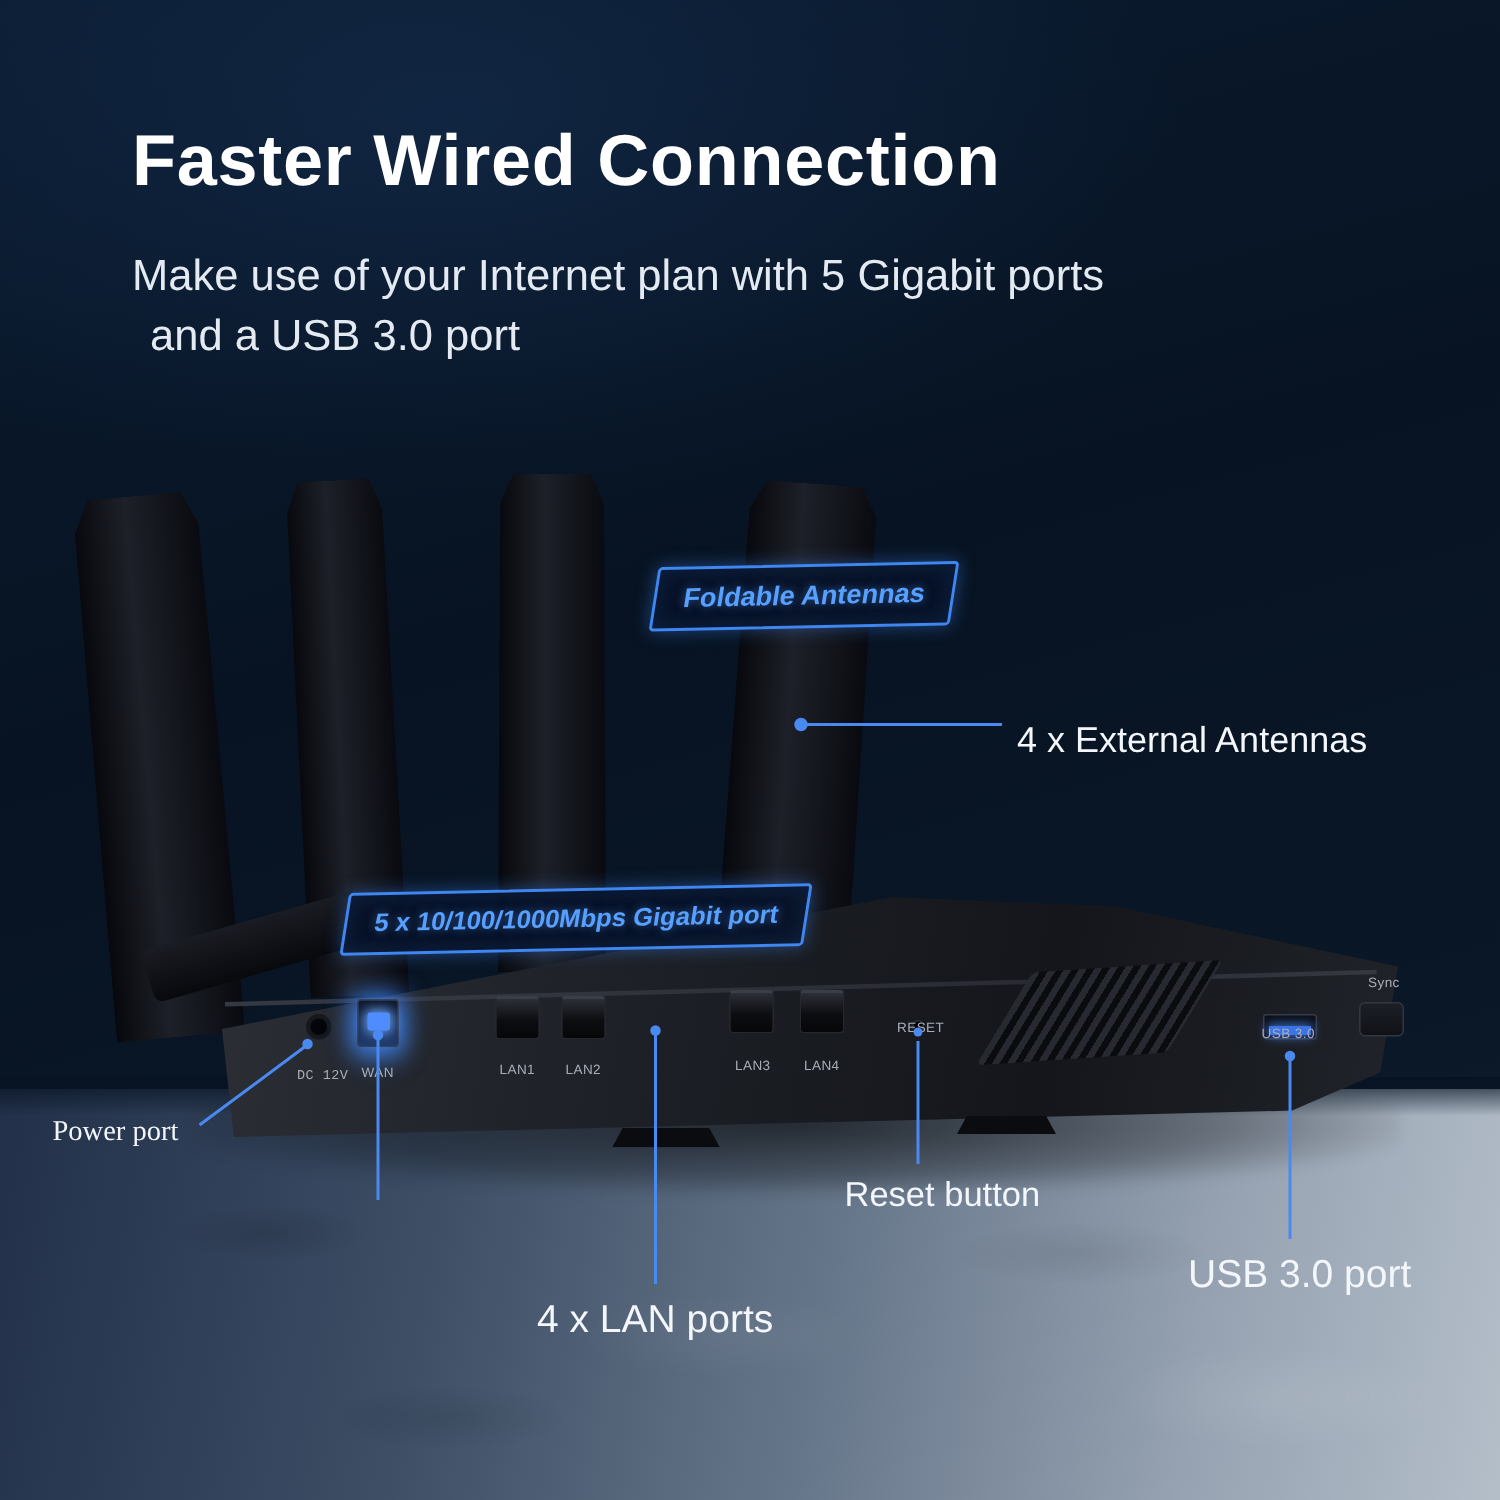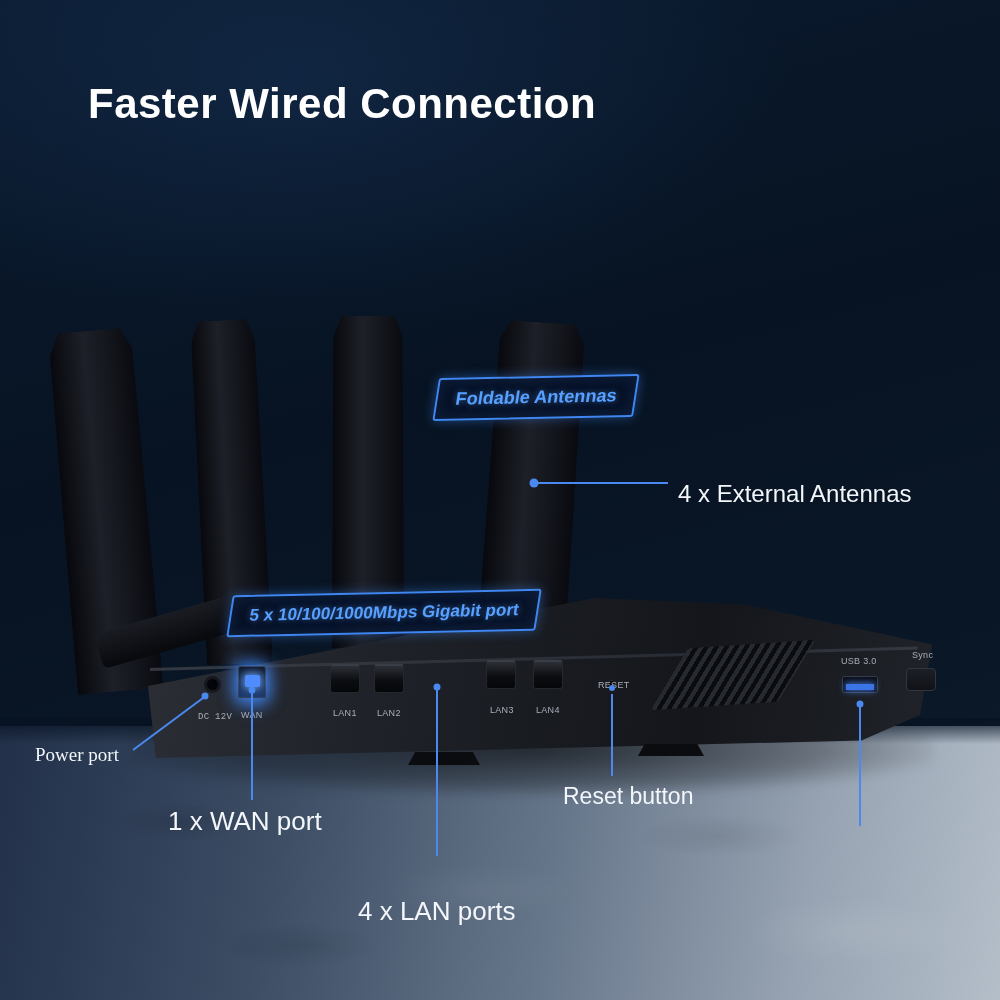--- a/index.html
+++ b/index.html
@@ -26,21 +26,21 @@
       radial-gradient(160px 50px at 85% 75%, rgba(255,255,255,.16), transparent 70%),
       radial-gradient(110px 30px at 30% 80%, rgba(0,0,0,.18), transparent 70%);
   }
   .floor-horizon {
     position: absolute; left: 0; top: 718px; width: 1000px; height: 26px;
     background: linear-gradient(180deg, rgba(7,19,34,0.9), rgba(7,19,34,0));
   }
   
   .title {
     position: absolute; left: 88px; top: 80px;
-    font-size: 42px; font-weight: 700; letter-spacing: .5px; color: #ffffff;
+    font-size: 48px; font-weight: 700; letter-spacing: .5px; color: #ffffff;
   }
   .subtitle {
     position: absolute; left: 88px; top: 164px;
     font-size: 29px; font-weight: 400; color: #e4eaf2; line-height: 1.38;
   }
   .subtitle .line2 { display: block; padding-left: 12px; }
   
   .router-shadow {
     position: absolute; left: 128px; top: 712px; width: 805px; height: 84px; z-index: 1;
     background: radial-gradient(ellipse at 50% 45%, rgba(0,0,0,.62) 0%, rgba(0,0,0,.28) 52%, transparent 75%);
@@ -126,40 +126,42 @@
     box-shadow: 0 0 12px rgba(63,134,240,.45), inset 0 0 14px rgba(63,134,240,.14);
     text-shadow: 0 0 6px rgba(87,160,255,.5);
   }
   .badge-foldable { left: 436px; top: 376px; font-size: 18px; }
   .badge-gigabit  { left: 230px; top: 592px; font-size: 17px; }
   
   .callout-label { position: absolute; z-index: 7; color: #f3f6fa; white-space: nowrap; }
   .label-ext   { left: 678px; top: 480px; font-size: 24px; }
   .label-power { left: 35px;  top: 744px; font-size: 19px; font-family: Liberation Serif, serif; }
   .label-wan   { left: 168px; top: 806px; font-size: 26px; }
-  .label-lan   { left: 358px; top: 864px; font-size: 26px; margin-top: 32px; }
+  .label-lan   { left: 358px; top: 864px; font-size: 26px; }
   .label-reset { left: 563px; top: 783px; font-size: 23px; }
   .label-usb   { left: 792px; top: 834px; font-size: 26px; }
   
   .lines-overlay { position: absolute; inset: 0; z-index: 6; pointer-events: none; }
   .cline { stroke: #4a8af0; stroke-width: 2; }
   .cdot  { fill: #4a8af0; }
 </style>
 </head>
 <body>
 
 <div class="stage">
   <div class="bg-glow"></div>
   <div class="floor">
     <div class="floor-texture"></div>
   </div>
   <div class="floor-horizon"></div>
 
   <div class="title">Faster Wired Connection</div>
   <div class="subtitle">
+    <span class="line1">Make use of your Internet plan with 5 Gigabit ports</span>
+    <span class="line2">and a USB 3.0 port</span>
   </div>
 
   <div class="router-shadow"></div>
   <div class="antenna antenna-a"></div>
   <div class="antenna antenna-b"></div>
   <div class="antenna antenna-c"></div>
   <div class="antenna antenna-d"></div>
   <div class="antenna-folded"></div>
   <div class="router-body"></div>
   <div class="body-edge"></div>
@@ -181,21 +183,21 @@
   </div>
   <div class="port sync-button"></div>
 
   <div class="port-label" style="left:198px; top:712px;font-family:Liberation Mono, monospace;">DC 12V</div>
   <div class="port-label" style="left:241px; top:710px;">WAN</div>
   <div class="port-label" style="left:333px; top:708px;">LAN1</div>
   <div class="port-label" style="left:377px; top:708px;">LAN2</div>
   <div class="port-label" style="left:490px; top:705px;">LAN3</div>
   <div class="port-label" style="left:536px; top:705px;text-align:right;">LAN4</div>
   <div class="port-label" style="left:598px; top:680px;">RESET</div>
-  <div class="port-label" style="left:841px; top:656px;">USB 3.0</div>
+  <div class="port-label" style="left:841px; top:684px;">USB 3.0</div>
   <div class="port-label" style="left:912px; top:650px;text-align:center;">Sync</div>
 
   <svg class="lines-overlay" width="1000" height="1000" viewBox="0 0 1000 1000">
     <circle class="cdot" cx="534" cy="483" r="4.5"></circle>
     <line class="cline" x1="538" y1="483" x2="668" y2="483"></line>
     <circle class="cdot" cx="205" cy="696" r="3.5"></circle>
     <line class="cline" x1="203" y1="698" x2="133" y2="750"></line>
     <circle class="cdot" cx="252" cy="690" r="3.5"></circle>
     <line class="cline" x1="252" y1="692" x2="252" y2="800"></line>
     <circle class="cdot" cx="437" cy="687" r="3.5"></circle>
@@ -204,16 +206,16 @@
     <line class="cline" x1="612" y1="694" x2="612" y2="776"></line>
     <circle class="cdot" cx="860" cy="704" r="3.5"></circle>
     <line class="cline" x1="860" y1="706" x2="860" y2="826"></line>
   </svg>
 
   <div class="badge badge-foldable">Foldable Antennas</div>
   <div class="badge badge-gigabit">5 x 10/100/1000Mbps Gigabit port</div>
 
   <div class="callout-label label-ext">4 x External Antennas</div>
   <div class="callout-label label-power">Power port</div>
-  <div class="callout-label label-wan">1 x WAN port</div>
   <div class="callout-label label-lan">4 x LAN ports</div>
   <div class="callout-label label-reset">Reset button</div>
+  <div class="callout-label label-usb">USB 3.0 port</div>
 </div>
 
 </body></html>

